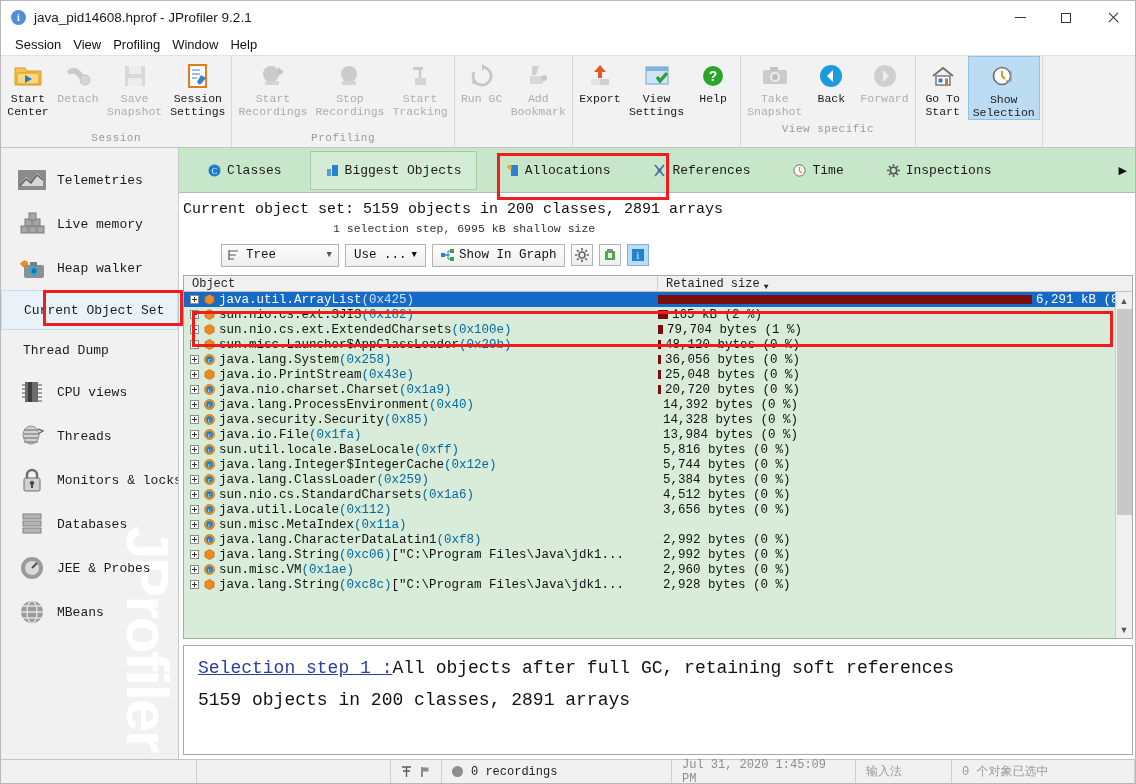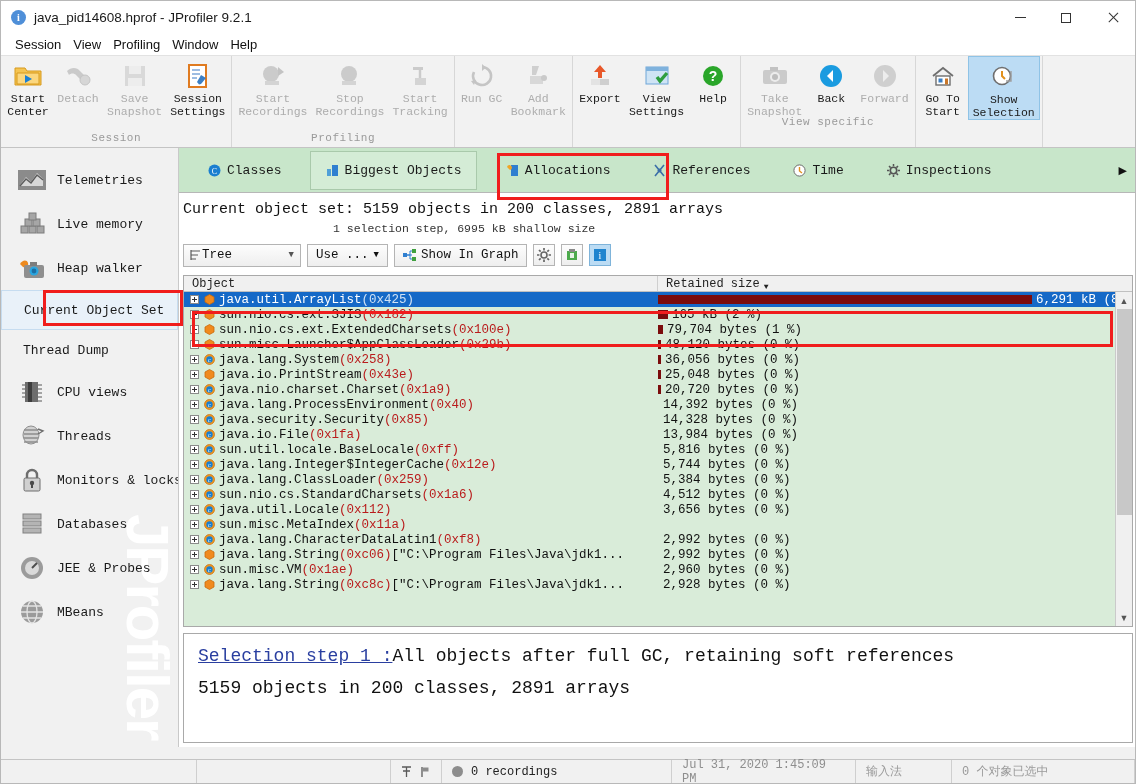--- a/index.html
+++ b/index.html
@@ -181,26 +181,27 @@
     font-family:"Liberation Mono", monospace;
     font-size:11.5px; color:#333;
     margin-top:4px; margin-left:150px;
   }
 
   .viewbar {
     flex:0 0 32px; display:flex; align-items:center;
     padding-left:4px; gap:6px;
   }
   .combo {
-    display:flex; align-items:center; 
+    display:flex; align-items:center; gap:6px;
     height:23px; padding:3px 6px;
     background:linear-gradient(#fdfdfd,#eeeeee);
     border:1px solid #b4b4b4;
     font-family:"Liberation Mono", monospace; font-size:12.5px; color:#111;
     min-width:118px;
+    margin-left:38px;
   }
   .combo .caret { margin-left:auto; font-size:9px; color:#555; }
   .btn-flat {
     display:flex; align-items:center; gap:5px;
     height:23px; padding:0 8px;
     background:linear-gradient(#fdfdfd,#eeeeee);
     border:1px solid #b4b4b4;
     font-family:"Liberation Mono", monospace; font-size:12.5px; color:#111;
   }
   .icn-btn {
@@ -242,21 +243,21 @@
     width:9px; height:9px; border:1px solid #8a8a8a; background:#fff;
     position:relative; flex:0 0 9px; margin-right:4px;
   }
   .expander:before, .expander:after {
     content:""; position:absolute; background:#333;
   }
   .expander:before { left:1px; top:3px; width:5px; height:1px; }
   .expander:after  { left:3px; top:1px; width:1px; height:5px; }
   .oico { width:12px; height:12px; flex:0 0 12px; margin-right:4px; display:flex; align-items:center; justify-content:center;}
   .oname { overflow:hidden; text-overflow:clip; }
-  .addr { color:#b91c1c; }
+  .addr { color:#0369a1; }
   .trow.sel .addr { color:#cfe2f5; }
   .preview { color:#111; }
   .bar {
     background:#7b0c0c; height:9px; flex:0 0 auto; margin-right:4px;
   }
   .szlabel { font-family:"Liberation Mono", monospace; font-size:12.5px; }
   .vscroll {
     flex:0 0 17px; width:17px; background:#f0f0f0;
     border-left:1px solid #cacaca;
     display:flex; flex-direction:column; align-items:center;
@@ -274,21 +275,21 @@
     position:relative;
   }
   .dlink { color:#2a3fa0; text-decoration:underline; }
   .dl2 { margin-top:12px; }
 
   
   .statusbar {
     flex:0 0 24px; height:24px;
     background:#f1f1f1; border-top:1px solid #c4c4c4;
     display:flex; align-items:center;
-    font-family:"Liberation Mono", monospace; font-size:12px; color:#222;margin-top:12px;
+    font-family:"Liberation Mono", monospace; font-size:12px; color:#222;
   }
   .sb-cell { height:100%; display:flex; align-items:center; padding:0 10px; border-right:1px solid #cfcfcf; }
   .sb-cell.blank1 { flex:0 0 196px; }
   .sb-cell.blank2 { flex:0 0 194px; }
   .sb-cell.pins { flex:0 0 48px; gap:8px; justify-content:center; }
   .sb-cell.rec { flex:0 0 230px; gap:8px; }
   .sb-cell.time { flex:0 0 184px; color:#8e8e8e; }
   .sb-cell.mid { flex:0 0 96px; color:#9a9a9a; }
   .sb-cell.last { flex:1; color:#9a9a9a; }
   .rec-dot { width:11px; height:11px; border-radius:50%; background:#8d8d8d; }
@@ -507,21 +508,21 @@
         <div class="tb-btn dis">
           <div class="tb-ico">
             <svg width="24" height="24" viewBox="0 0 24 24">
                 <circle cx="12" cy="12" r="11" fill="#a5a5a5"></circle>
                 <path d="M10 6l6 6-6 6z" fill="#e8e8e8"></path>
               </svg>
           </div>
           <div class="tb-txt">Forward</div>
         </div>
       </div>
-      <div class="tb-label" style="position:absolute;bottom:16px;left:0;right:0;">View specific</div>
+      <div class="tb-label" style="position:absolute;bottom:9px;left:0;right:0;">View specific</div>
     </div>
 
     <div class="tb-group">
       <div class="tb-row">
         <div class="tb-btn">
           <div class="tb-ico">
             <svg width="28" height="24" viewBox="0 0 28 24">
                 <path d="M4 12L14 4l10 8" fill="none" stroke="#6f6f6f" stroke-width="1.8"></path>
                 <rect x="7" y="12" width="14" height="9" fill="#fff" stroke="#6f6f6f" stroke-width="1.4"></rect>
                 <rect x="9.5" y="14.5" width="4" height="4" fill="#3c7fc4"></rect>

